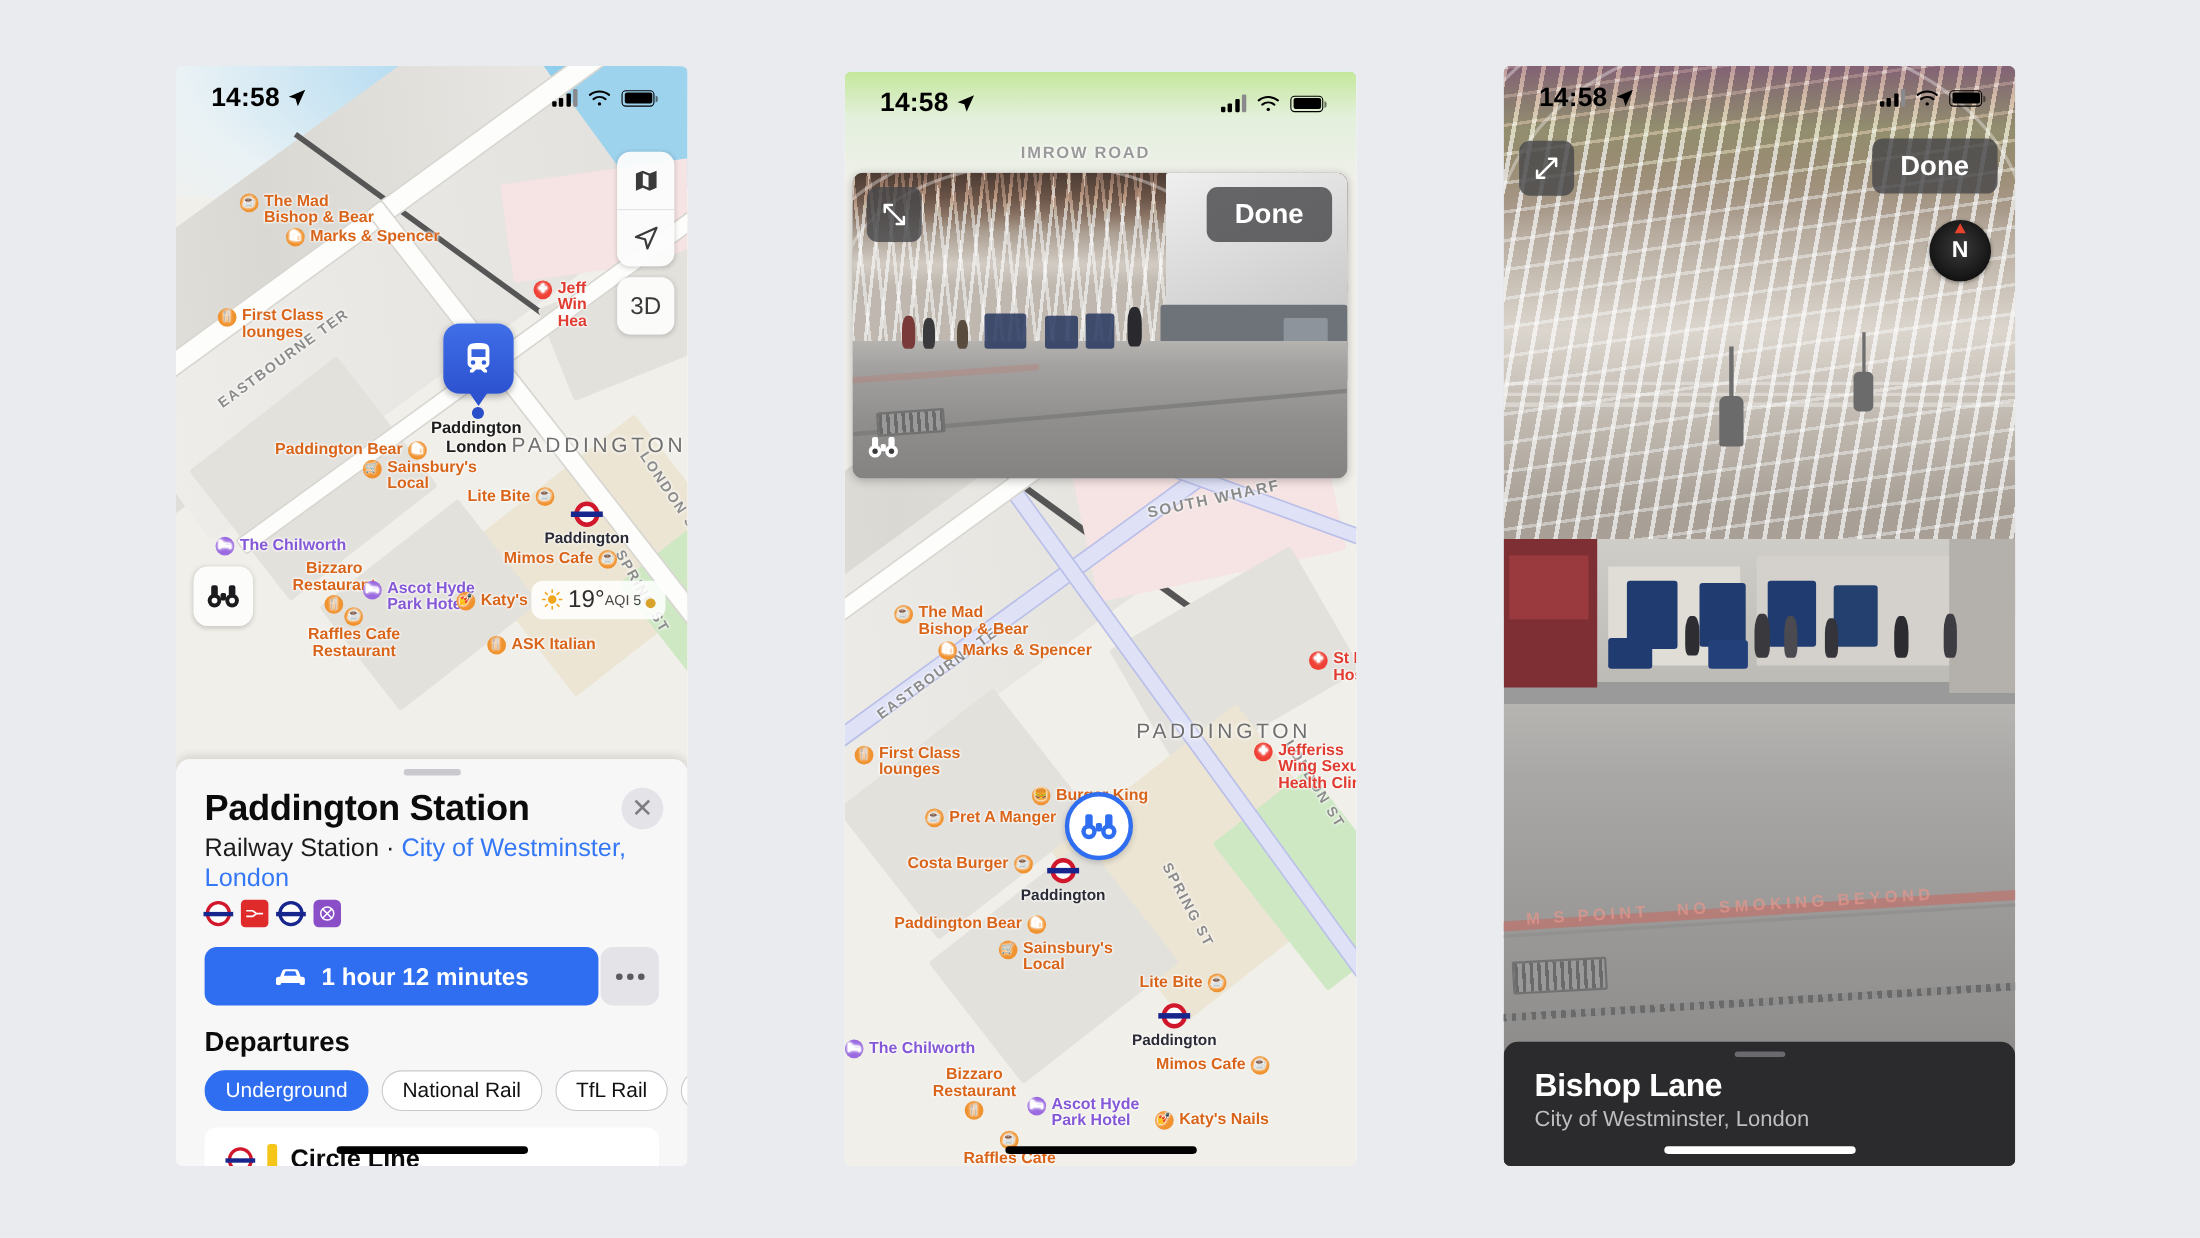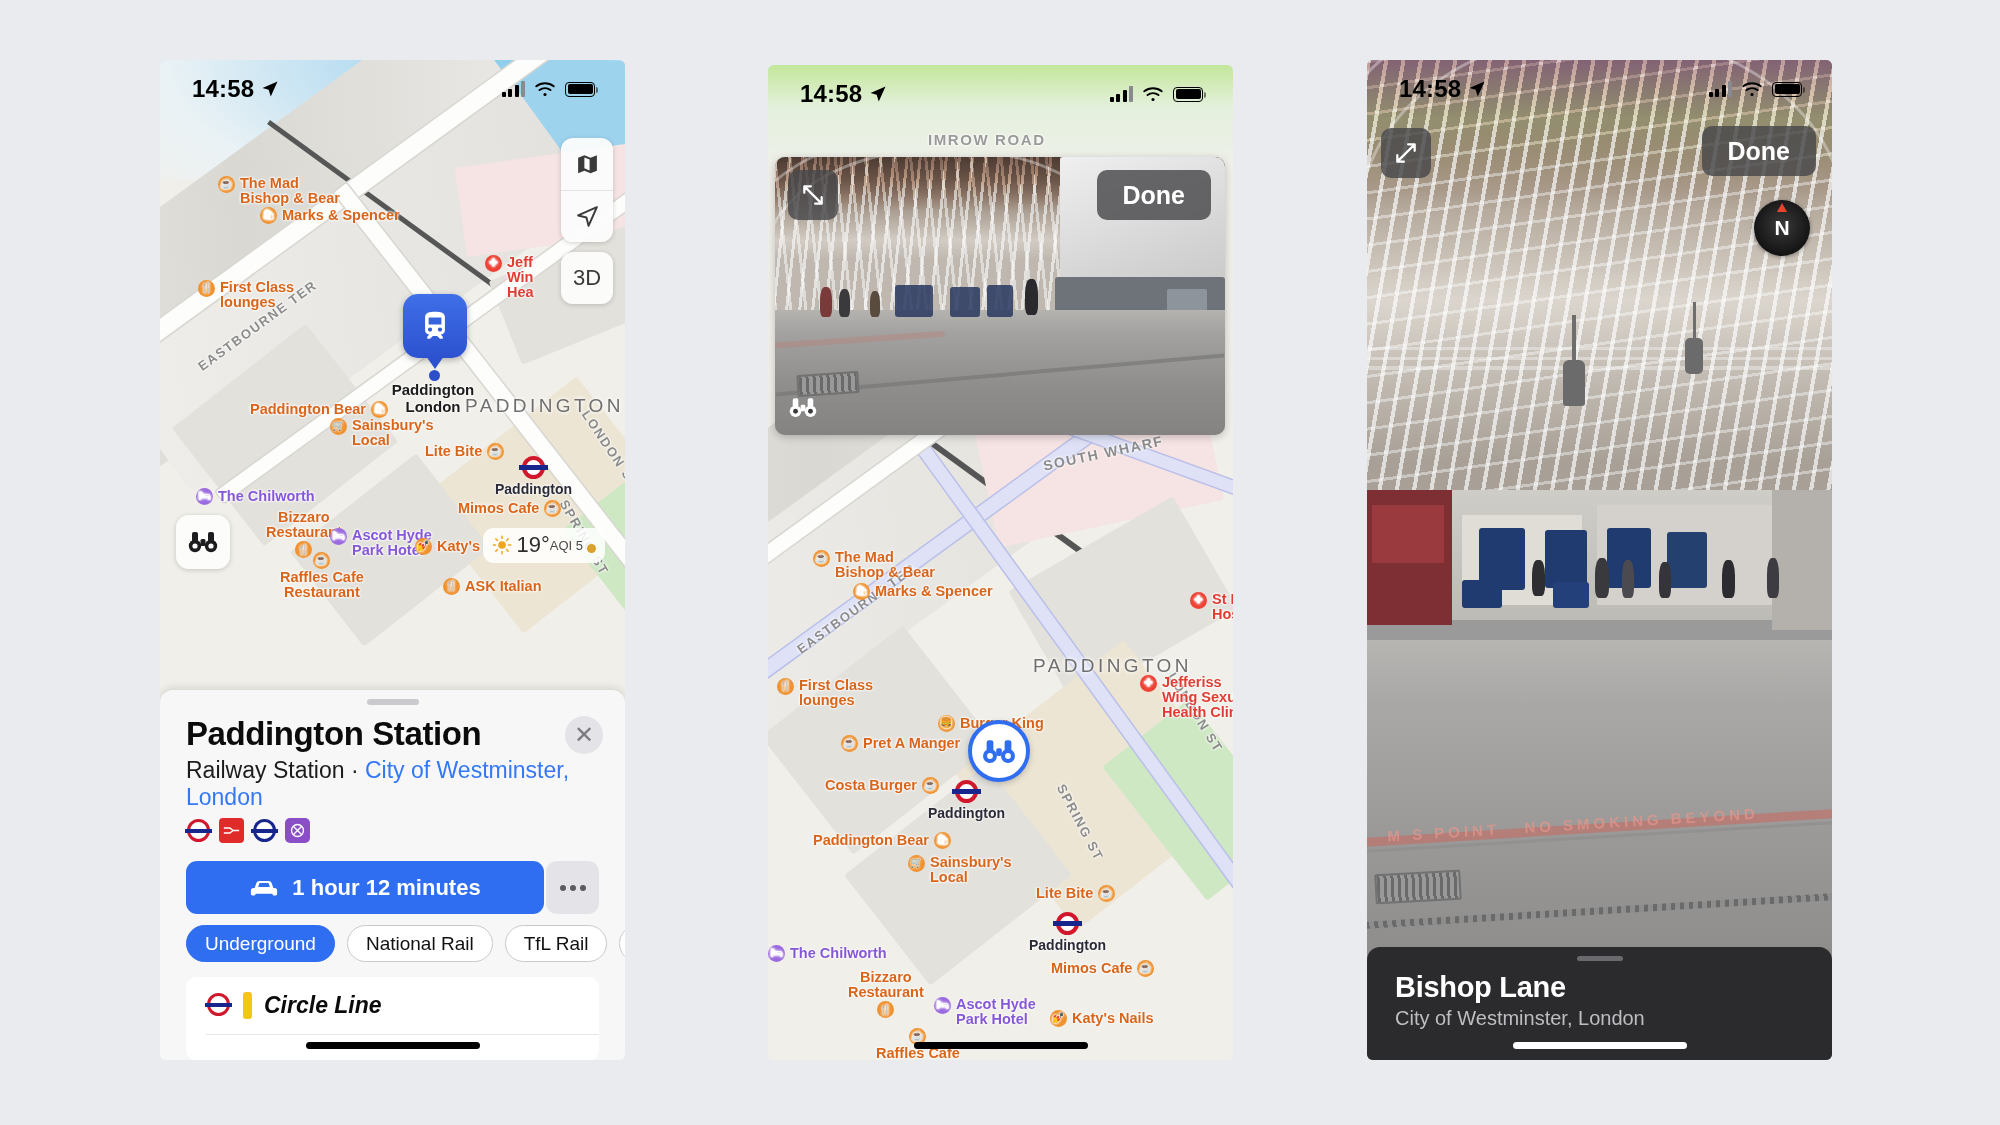--- a/index.html
+++ b/index.html
@@ -134,21 +134,21 @@
     justify-content:center;gap:13px;color:#fff;font-size:22px;font-weight:600;}
   .more-btn{width:53px;height:53px;border-radius:11px;background:#e4e4e8;display:flex;align-items:center;
     justify-content:center;gap:4px;}
   .more-btn i{width:6px;height:6px;border-radius:50%;background:#5a5a60;display:block;}
   .dep-title{font-size:25px;font-weight:700;color:#0b0b0b;margin-top:19px;}
   .chips{display:flex;gap:12px;margin-top:11px;}
   .chip{height:37px;padding:0 18px;border-radius:19px;border:1.4px solid #c9c9cf;background:#fff;
     display:flex;align-items:center;font-size:19px;color:#111;white-space:nowrap;}
   .chip.on{background:#2f6ef0;border-color:#2f6ef0;color:#fff;}
   .line-card{margin:15px 0 0;background:#fff;border-radius:11px;overflow:hidden;}
-  .line-row{display:flex;align-items:flex-start;gap:12px;padding:15px 20px;font-style:italic;}
+  .line-row{display:flex;align-items:flex-end;gap:12px;padding:15px 20px;}
   .line-bar{width:9px;height:27px;border-radius:3px;background:#f5c518;}
   .line-name{font-size:23px;font-weight:700;color:#0b0b0b;}
   .line-div{height:1px;background:#e6e6e8;margin-left:20px;}
   .line-row2{display:flex;align-items:center;justify-content:space-between;padding:13px 20px;}
 
   
   .la-preview{position:absolute;left:7px;top:92px;width:450px;height:278px;border-radius:10px;overflow:hidden;
     box-shadow:0 2px 8px rgba(0,0,0,.22);z-index:35;}
   .la-full{position:absolute;inset:0;overflow:hidden;}
   .pill-btn{position:absolute;border-radius:10px;background:rgba(72,72,74,.82);display:flex;
@@ -393,20 +393,21 @@
                 <path d="M6 11 8 5.5A3 3 0 0 1 10.8 3.6h10.4A3 3 0 0 1 24 5.5L26 11h1.3A2.7 2.7 0 0 1 30 13.7v3.8a1.4 1.4 0 0 1-1.4 1.4h-2.3A1.4 1.4 0 0 1 25 17.5V17H7v.5a1.4 1.4 0 0 1-1.4 1.4H3.4A1.4 1.4 0 0 1 2 17.5v-3.8A2.7 2.7 0 0 1 4.7 11H6zm3.7-1h12.6l-1.3-3.7a1 1 0 0 0-.95-.7H11.95a1 1 0 0 0-.95.7L9.7 10z"></path>
               </svg>
             <span>1 hour 12 minutes</span>
           </div>
           <div class="more-btn">
               <i></i>
               <i></i>
               <i></i>
             </div>
         </div>
+        <div class="dep-title">Departures</div>
         <div class="chips">
           <div class="chip on">Underground</div>
           <div class="chip">National Rail</div>
           <div class="chip">TfL Rail</div>
           <div class="chip">Heath</div>
         </div>
         <div class="line-card">
           <div class="line-row">
             <span class="bdg">
                 <span class="bdg-tube"></span>

